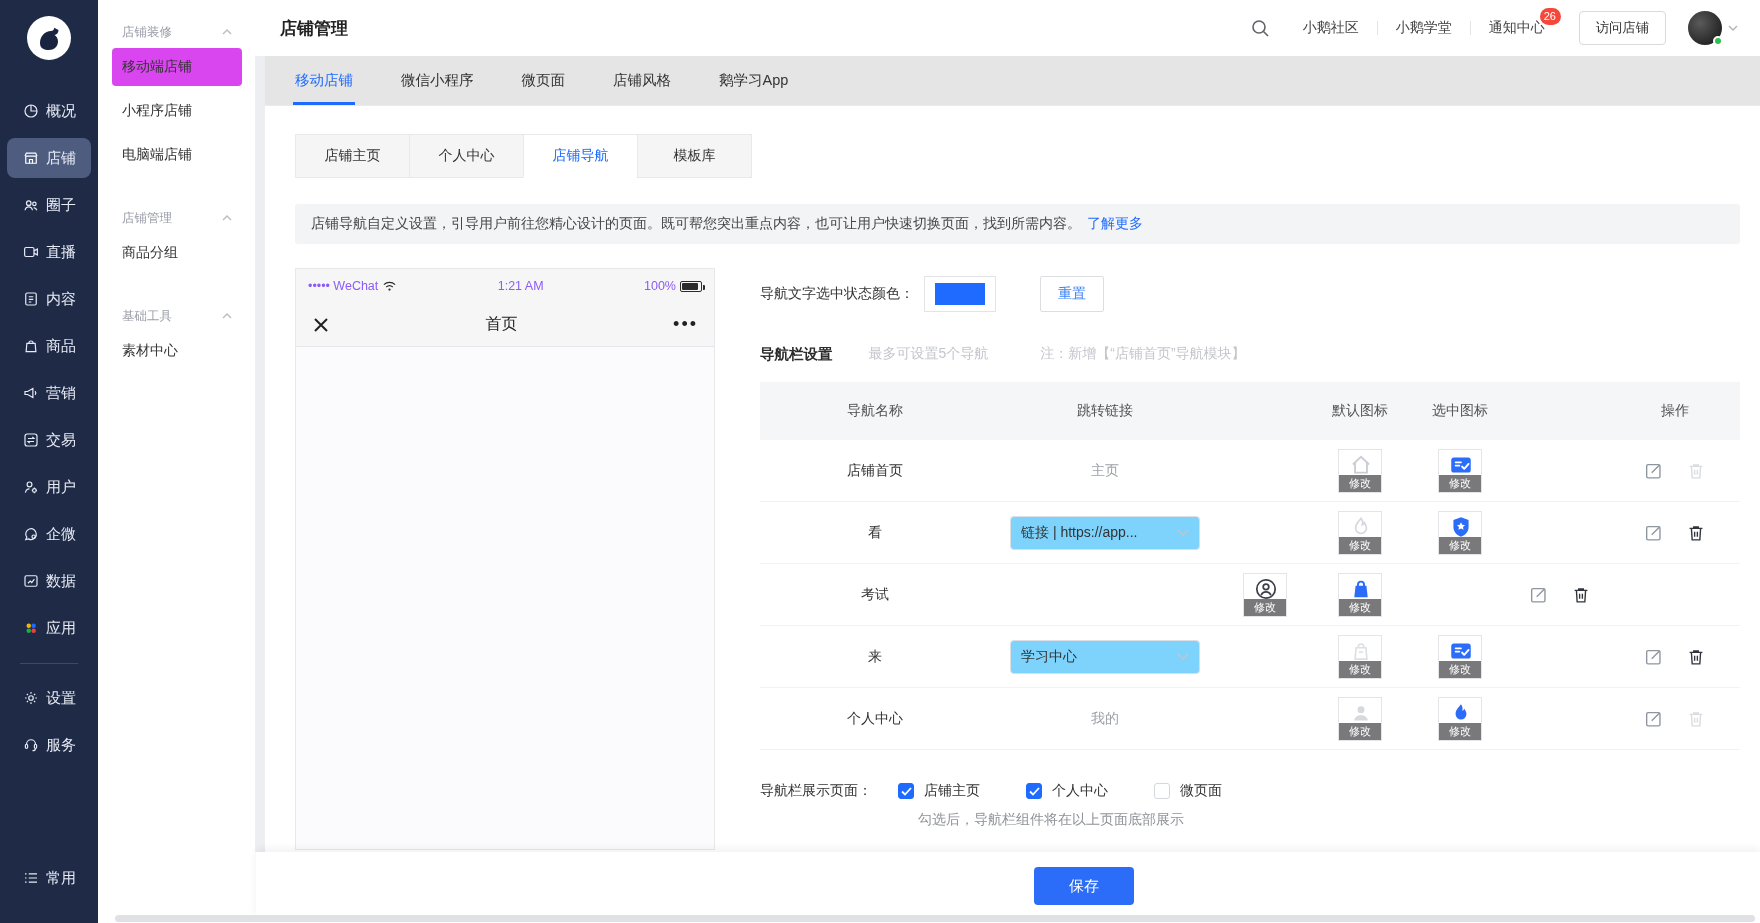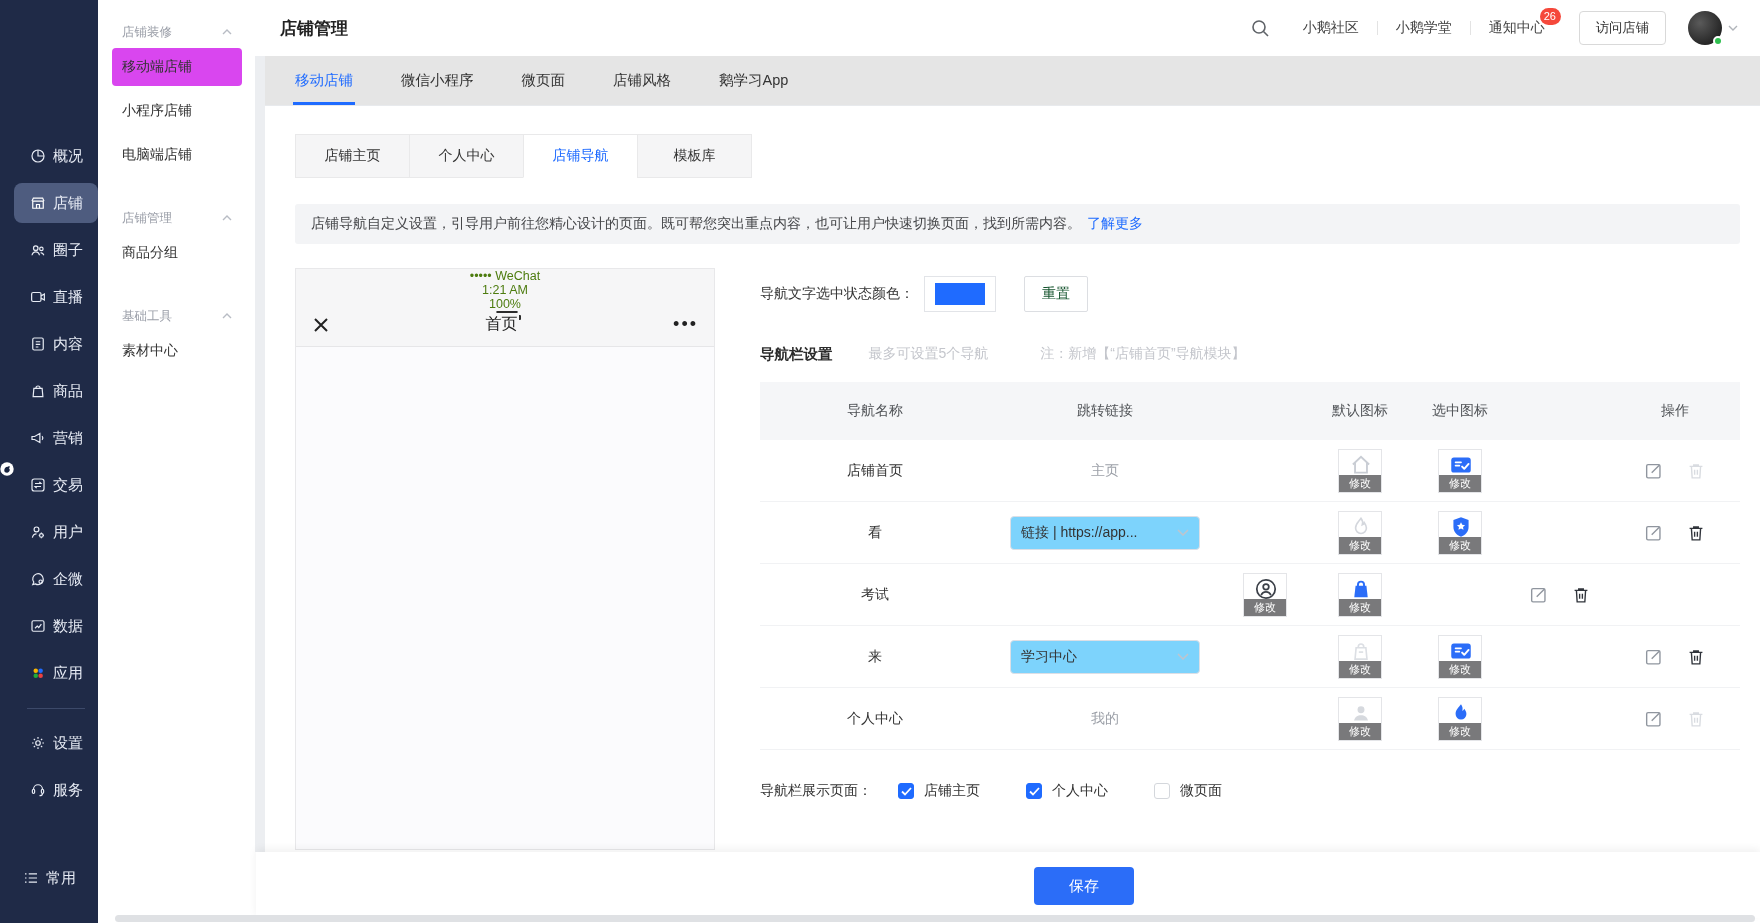--- a/index.html
+++ b/index.html
@@ -1,21 +1,21 @@
 <!DOCTYPE html>
 <html><head>
 <meta charset="utf-8">
 <style>
   * { margin:0; padding:0; box-sizing:border-box; }
   html,body { width:1760px; height:923px; }
   body { font-family:"Liberation Sans","DejaVu Sans",sans-serif; background:#fff; color:#333; font-size:14px; }
   .page { position:relative; width:1760px; height:923px; overflow:hidden; background:#fff; }
 
   
-  .sidebar { position:absolute; left:0; top:0; width:98px; height:923px; background:#1f2a47; display:flex; flex-direction:row; align-items:center; }
+  .sidebar { position:absolute; left:0; top:0; width:98px; height:923px; background:#1f2a47; display:flex; flex-direction:column; align-items:center; }
   .logo { width:46px; height:46px; margin-top:15px; }
   .snav { margin-top:30px; display:flex; flex-direction:column; align-items:center; }
   .sitem { width:84px; height:40px; display:flex; align-items:center; justify-content:center; gap:6px; color:#e7ebf4; font-size:15px; margin-bottom:7px; border-radius:8px; cursor:pointer; }
   .sitem.active { background:#4e5c7f; }
   .sitem svg { width:18px; height:18px; flex:0 0 auto; }
   .sdivider { width:58px; height:1px; background:#3c4969; margin:8px 0 14px 0; }
   .sbottom { position:absolute; bottom:18px; left:0; width:98px; display:flex; justify-content:center; }
 
   
   .submenu { position:absolute; left:98px; top:0; width:158px; height:923px; background:#fff; }
@@ -54,38 +54,38 @@
   .subtabs { position:absolute; left:295px; top:134px; display:flex; }
   .subtab { width:115px; height:44px; background:#f5f5f6; border:1px solid #e9e9ea; display:flex; align-items:center; justify-content:center; color:#333; font-size:14px; cursor:pointer; margin-right:-1px; }
   .subtab.active { background:#fff; color:#1f6bff; border-bottom-color:#fff; }
 
   
   .banner { position:absolute; left:295px; right:20px; top:204px; height:40px; background:#f3f4f6; border-radius:3px; display:flex; align-items:center; padding:0 16px; color:#46474a; font-size:14px; }
   .banner a { color:#1f6bff; text-decoration:none; margin-left:6px; cursor:pointer; }
 
   
   .phone { position:absolute; left:295px; top:268px; width:420px; height:582px; border:1px solid #e8e8ea; background:#fbfbfd; }
-  .statusbar { height:34px; background:#f6f6f7; display:flex; align-items:center; padding:0 12px; font-size:12.5px; color:#4d7c0f;flex-direction:column; }
+  .statusbar { height:34px; background:#f6f6f7; display:flex; align-items:center; padding:0 12px; font-size:12.5px; color:#8b5cf6; }
   .statusbar .mid { flex:1; text-align:center; }
   .wifi { width:15px; height:12px; margin-left:4px; }
   .battery { display:inline-block; width:22px; height:11px; border:1px solid #2c2c2c; border-radius:2px; position:relative; margin-left:4px; vertical-align:-1px; }
   .battery::before { content:""; position:absolute; left:1px; top:1px; bottom:1px; width:16px; background:#2c2c2c; border-radius:1px; }
   .battery::after { content:""; position:absolute; right:-4px; top:3px; width:2px; height:5px; background:#2c2c2c; border-radius:0 1px 1px 0; }
   .phonenav { height:44px; background:#f6f6f7; border-bottom:1px solid #e6e6e8; display:flex; align-items:center; padding:0 16px; }
   .phonenav .ttl { flex:1; text-align:center; font-size:16px; color:#222; }
   .xicon { width:18px; height:18px; cursor:pointer; }
   .dots { letter-spacing:2px; font-size:18px; color:#222; cursor:pointer; }
 
   
   .panel { position:absolute; left:760px; top:268px; width:980px; }
   .colorrow { display:flex; align-items:center; height:36px; margin-top:8px; }
   .colorrow .lbl { font-size:14px; color:#333; }
   .swatch { width:72px; height:36px; border:1px solid #e2e4e8; background:#fff; display:flex; align-items:center; justify-content:center; margin-left:10px; cursor:pointer; }
   .swatch .inner { width:50px; height:22px; }
-  .reset-btn { width:64px; height:36px; border:1px solid #dcdee2; background:#fff; border-radius:2px; margin-left:28px; font-size:14px; color:#14532d; cursor:pointer; }
+  .reset-btn { width:64px; height:36px; border:1px solid #dcdee2; background:#fff; border-radius:2px; margin-left:44px; font-size:14px; color:#3b82f6; cursor:pointer; }
 
   .navset { display:flex; align-items:center; margin-top:32px; height:20px; }
   .navset .t1 { font-size:14.5px; color:#2b2b2b; font-weight:bold; }
   .navset .t2 { color:#c4c6cc; margin-left:36px; }
   .navset .t3 { color:#c4c6cc; margin-left:52px; }
 
   .ntable { margin-top:18px; width:980px; }
   .trow { display:grid; grid-template-columns:230px 230px 90px 100px 100px 100px 130px; align-items:center; height:62px; border-bottom:1px solid #f1f2f4; }
   .thead { height:58px; background:#f5f6f8; border-bottom:none; color:#4f5256; font-size:14px; }
   .cell { text-align:center; }
@@ -603,20 +603,21 @@
               <path d="M1 4.5l3 3 6-6.5"></path>
             </svg>
           </span>
         <span class="clbl">个人中心</span>
       </label>
       <label class="chk">
         <span class="box"></span>
         <span class="clbl">微页面</span>
       </label>
     </div>
+    <div class="hint">勾选后，导航栏组件将在以上页面底部展示</div>
   </div>
 
   <div class="footer">
     <button class="save-btn">保存</button>
   </div>
 
   <div class="hscroll"></div>
 </div>
 
 </body></html>

